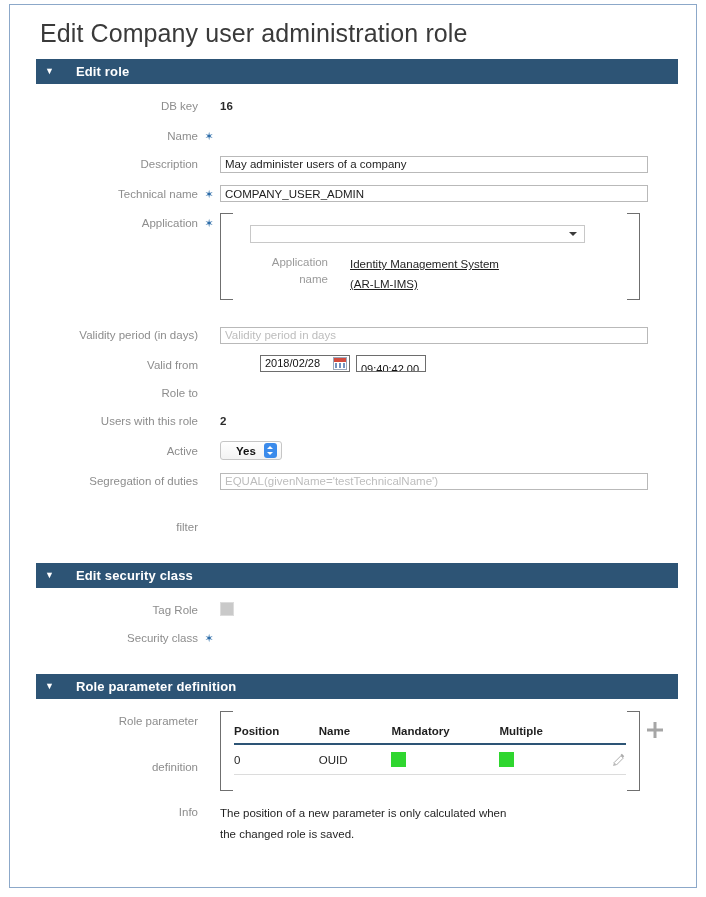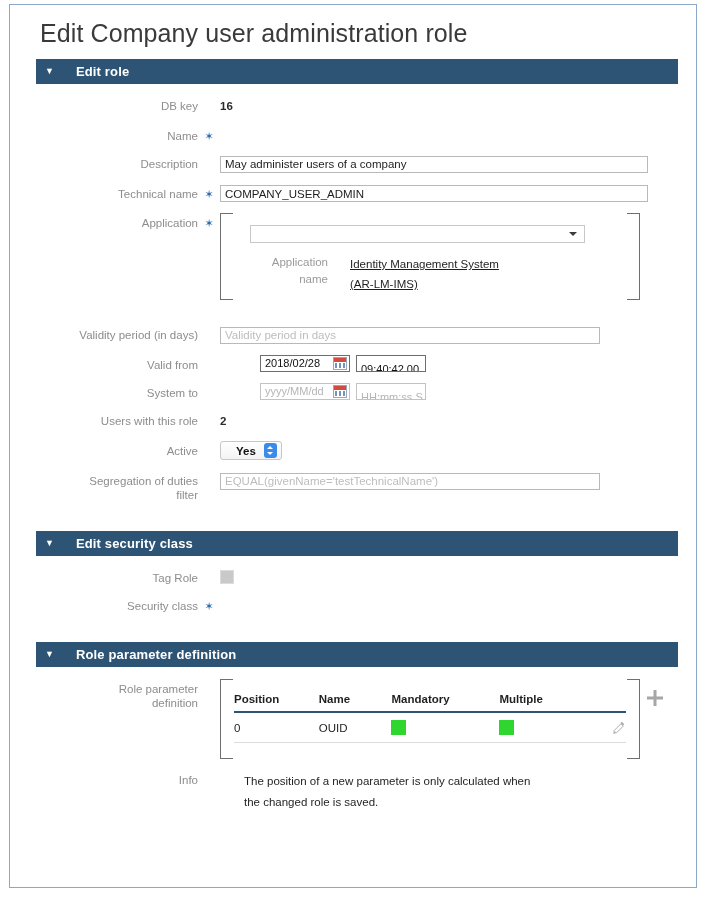--- a/index.html
+++ b/index.html
@@ -82,21 +82,21 @@
   .lbl {
     width: 170px;
     min-width: 170px;
     text-align: right;
     font-size: 11.5px;
     color: #8d8d8d;
     line-height: 14px;
     padding-top: 3px;
     padding-right: 0;
   }
-  .lbl .l2 { display: block; }
+  .lbl .l2 { display: block; margin-top: 32px; }
   .req {
     width: 22px;
     min-width: 22px;
     text-align: center;
     color: #2c6ca8;
     font-size: 11px;
     line-height: 14px;
     padding-top: 3px;
   }
   .req.empty { color: transparent; }
@@ -117,21 +117,21 @@
     border: 1px solid #b9b9b9;
     background: #ffffff;
     font-family: "Liberation Sans", sans-serif;
     font-size: 11.5px;
     color: #1e1e1e;
     padding: 1px 4px;
     outline: none;
     border-radius: 0;
   }
   input.txt::placeholder { color: #bdbdbd; }
-  input.txt.wide { width: 380px; }
+  input.txt.wide { width: 428px; }
 
   
   .bracket {
     position: relative;
     width: 420px;
     padding: 12px 0 6px 0;
     box-sizing: border-box;
   }
   .bracket::before,
   .bracket::after {
@@ -394,21 +394,21 @@
     transform: translateY(-50%);
     height: 3px; width: 16px;
   }
 
   .info-text {
     font-size: 11.5px;
     color: #1f1f1f;
     line-height: 21px;
     padding-top: 1px;
   }
-  .info-text div { line-height: 21px; margin-left: 24px; }
+  .info-text div { line-height: 21px; }
 
   .gap-sm { height: 14px; }
   .gap-md { height: 18px; }
 </style>
 </head>
 <body>
 
 <div class="page">
   <div class="frame">
     <div class="inner">
@@ -496,33 +496,22 @@
                 <span class="cal-ico"></span>
               </div>
               <div class="time-wrap">
                 <input type="text" value="09:40:42.00" style="">
               </div>
             </div>
           </div>
         </div>
 
         <div class="row">
-          <div class="lbl">System to</div>
-          <div class="req empty">&nbsp;</div>
-          <div class="fld">
-            <div class="datetime">
-              <div class="date-wrap empty">
-                <input type="text" placeholder="yyyy/MM/dd" style="">
-                <span class="cal-ico"></span>
-              </div>
-              <div class="time-wrap empty">
-                <input type="text" placeholder="HH:mm:ss.S" style="">
-              </div>
-            </div>
-          </div>
+          <div class="lbl">Role to</div>
+          <div class="req empty">&nbsp;</div>
         </div>
 
         <div class="row">
           <div class="lbl">Users with this role</div>
           <div class="req empty">&nbsp;</div>
           <div class="fld">
             <div class="static-val">2</div>
           </div>
         </div>
 

